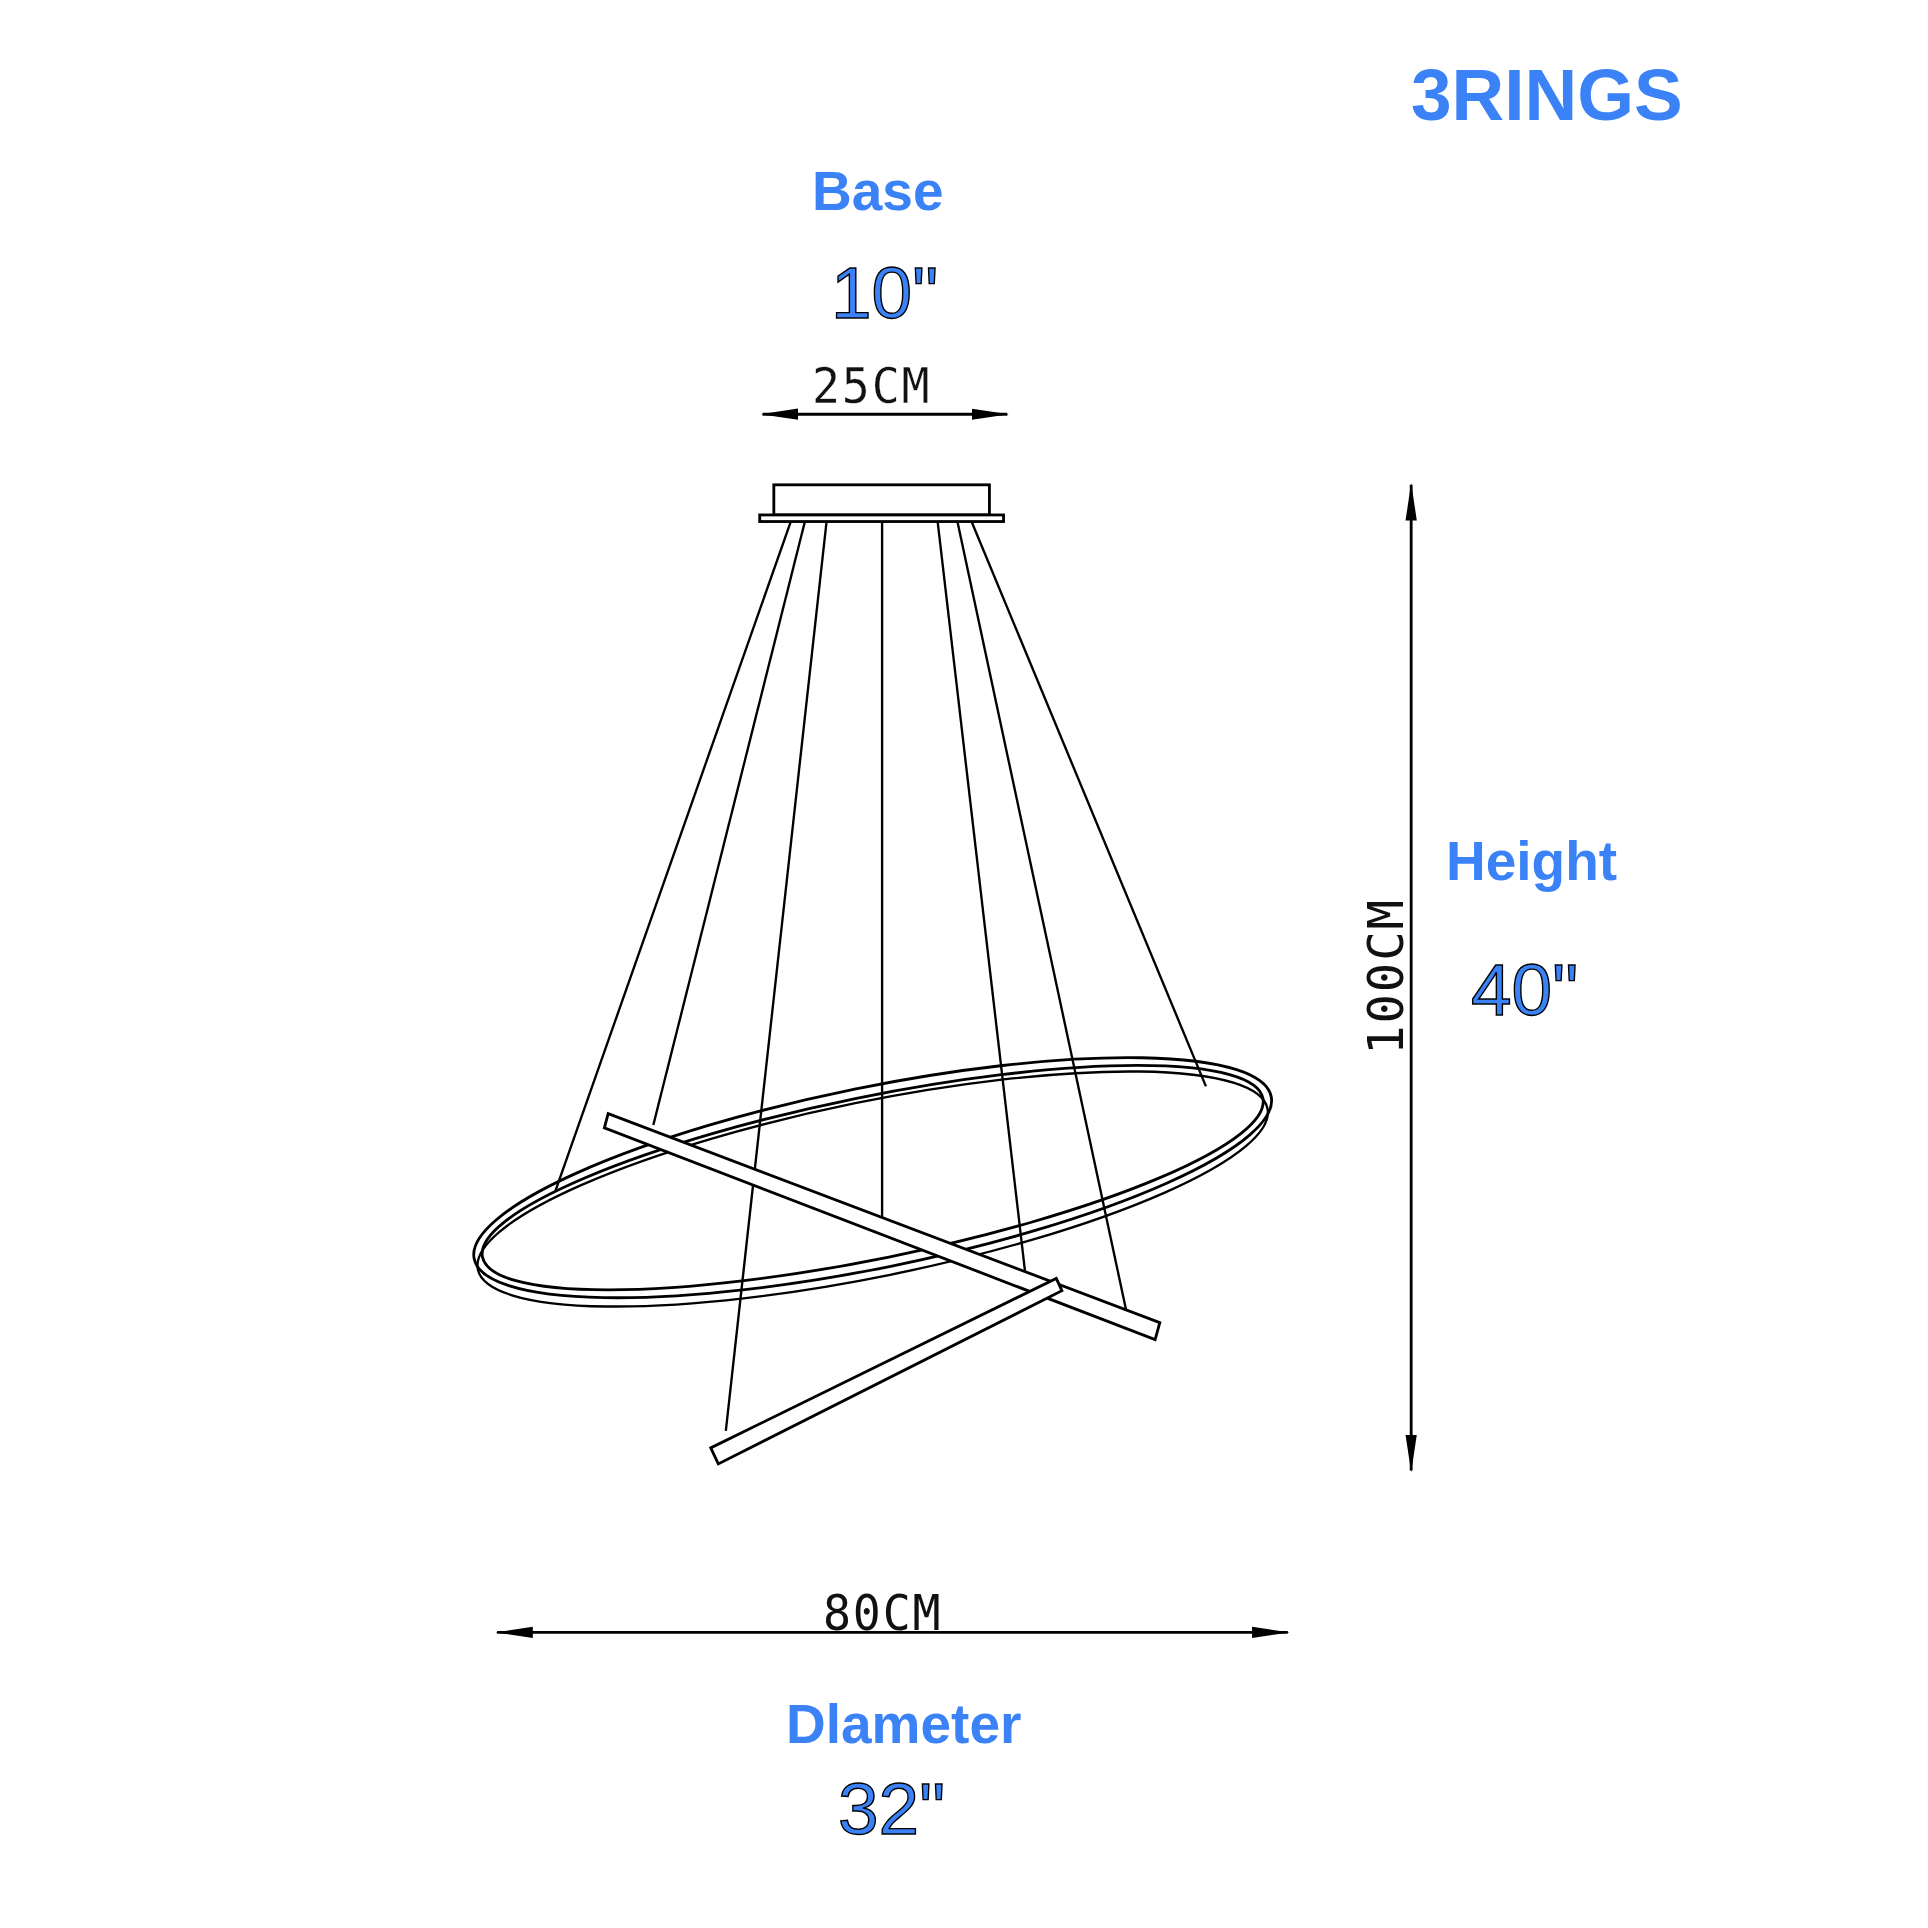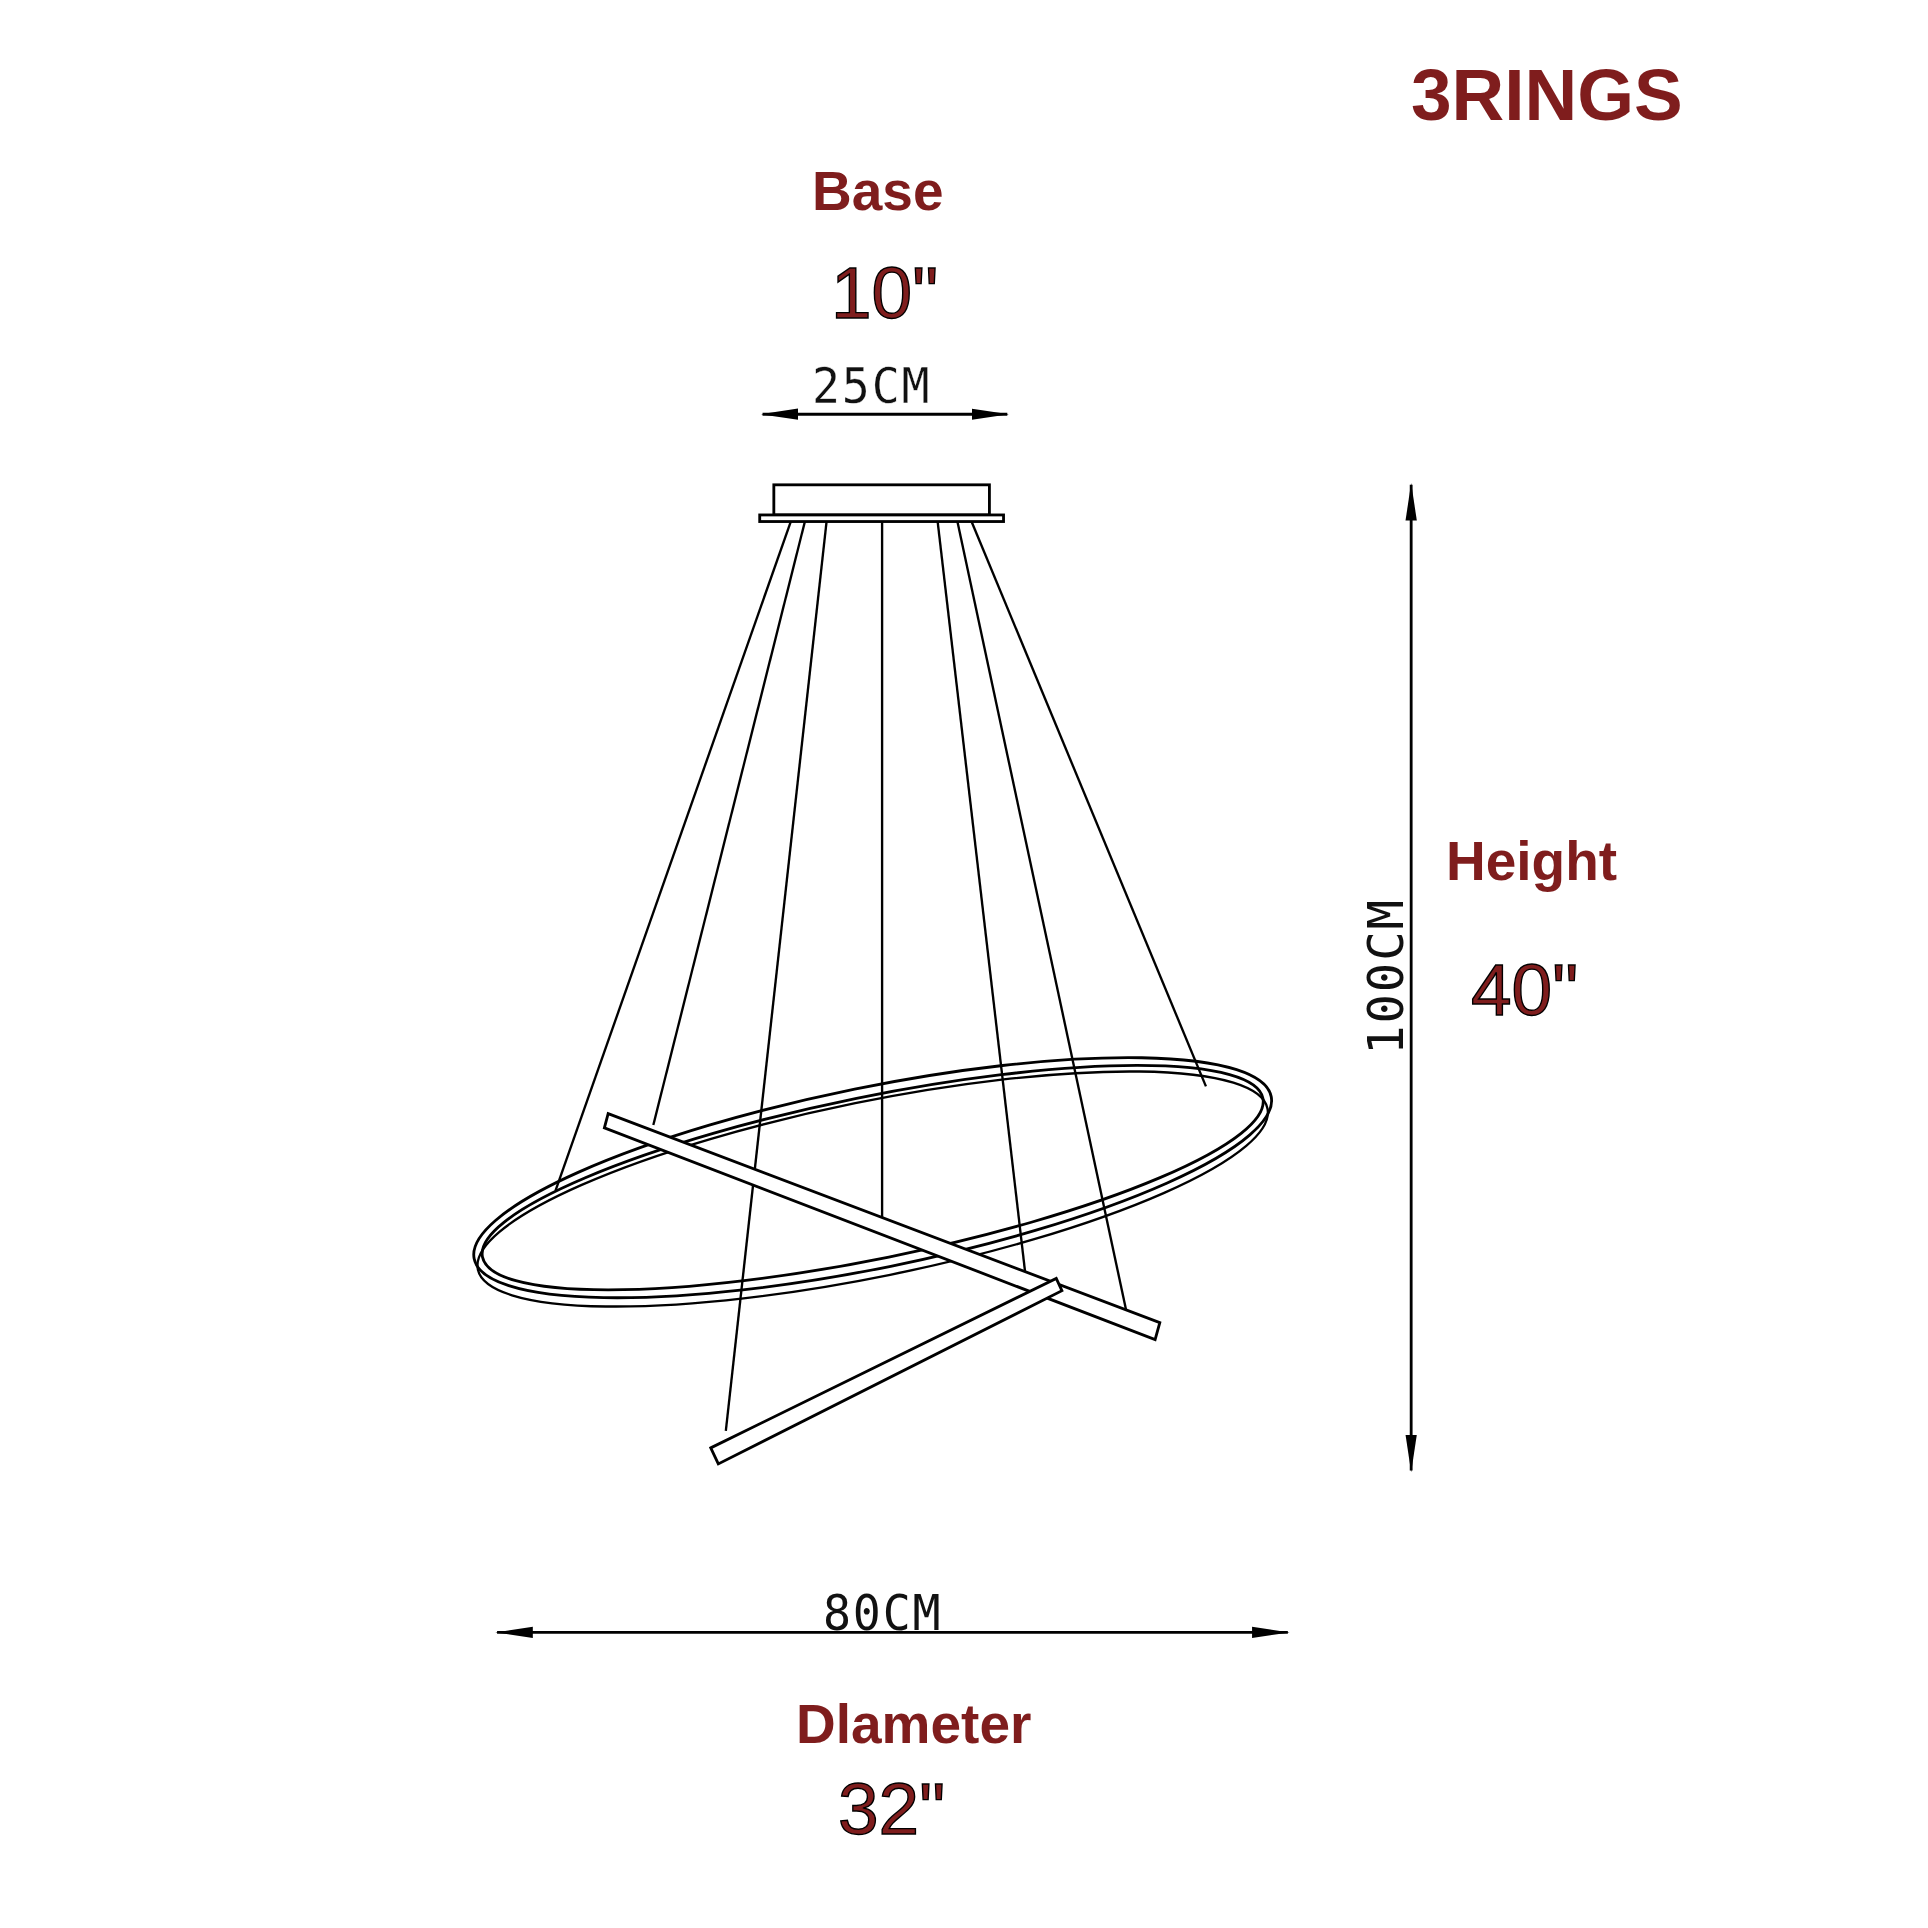--- a/index.html
+++ b/index.html
@@ -2,30 +2,30 @@
 <html style="font-size:15px"><head>
   <meta charset="utf-8">
   <style>
     html, body { margin: 0; padding: 0; background: #ffffff; }
     body { width: 1928px; height: 1928px; position: relative; overflow: hidden; }
     .canvas { position: absolute; left: 0; top: 0; width: 1928px; height: 1928px; }
     .label {
       position: absolute;
       font-family: "Liberation Sans", sans-serif;
       font-weight: bold;
-      color: #7f1d1d;
+      color: #3b82f6;
       white-space: nowrap;
       line-height: 1;
     }
     .title { left: 1411px; top: 58px; font-size: 73px; letter-spacing: 0px; }
     .base-label { left: 812px; top: 164px; font-size: 55px; }
     .base-value { left: 831px; top: 256px; font-size: 73px; font-weight: normal; -webkit-text-stroke: 1.4px #000; }
     .height-label { left: 1446px; top: 834px; font-size: 55px; }
     .height-value { left: 1471px; top: 953px; font-size: 73px; font-weight: normal; -webkit-text-stroke: 1.4px #000; }
-    .diam-label { left: 786px; top: 1697px; font-size: 55px; margin-left: 10px; }
+    .diam-label { left: 786px; top: 1697px; font-size: 55px; }
     .diam-value { left: 838px; top: 1772px; font-size: 73px; font-weight: normal; -webkit-text-stroke: 1.4px #000; }
     .cad {
       position: absolute;
       font-family: "DejaVu Sans Mono", monospace;
       font-weight: normal;
       color: #000;
       line-height: 1;
       white-space: nowrap;
       transform-origin: left top;
     }

